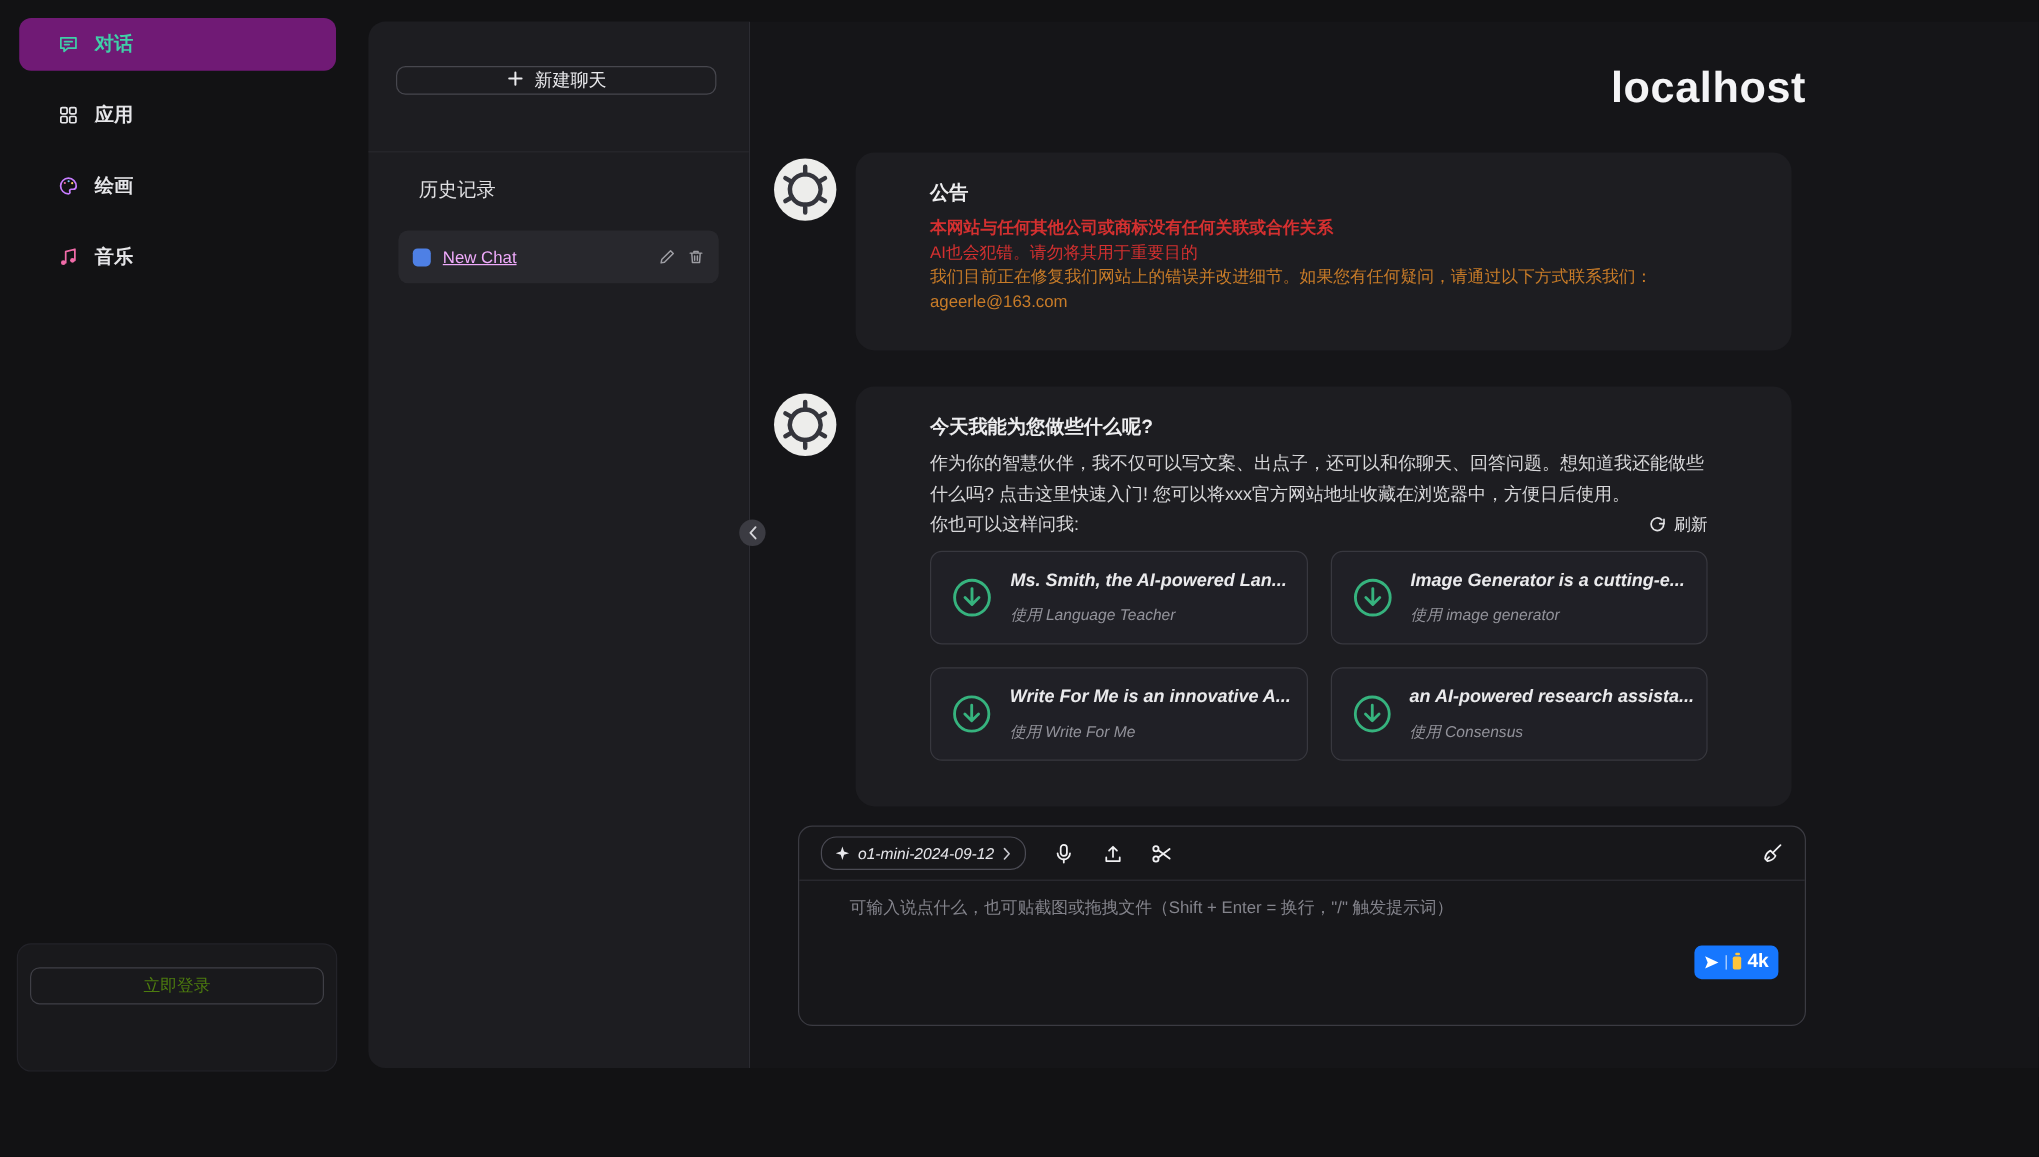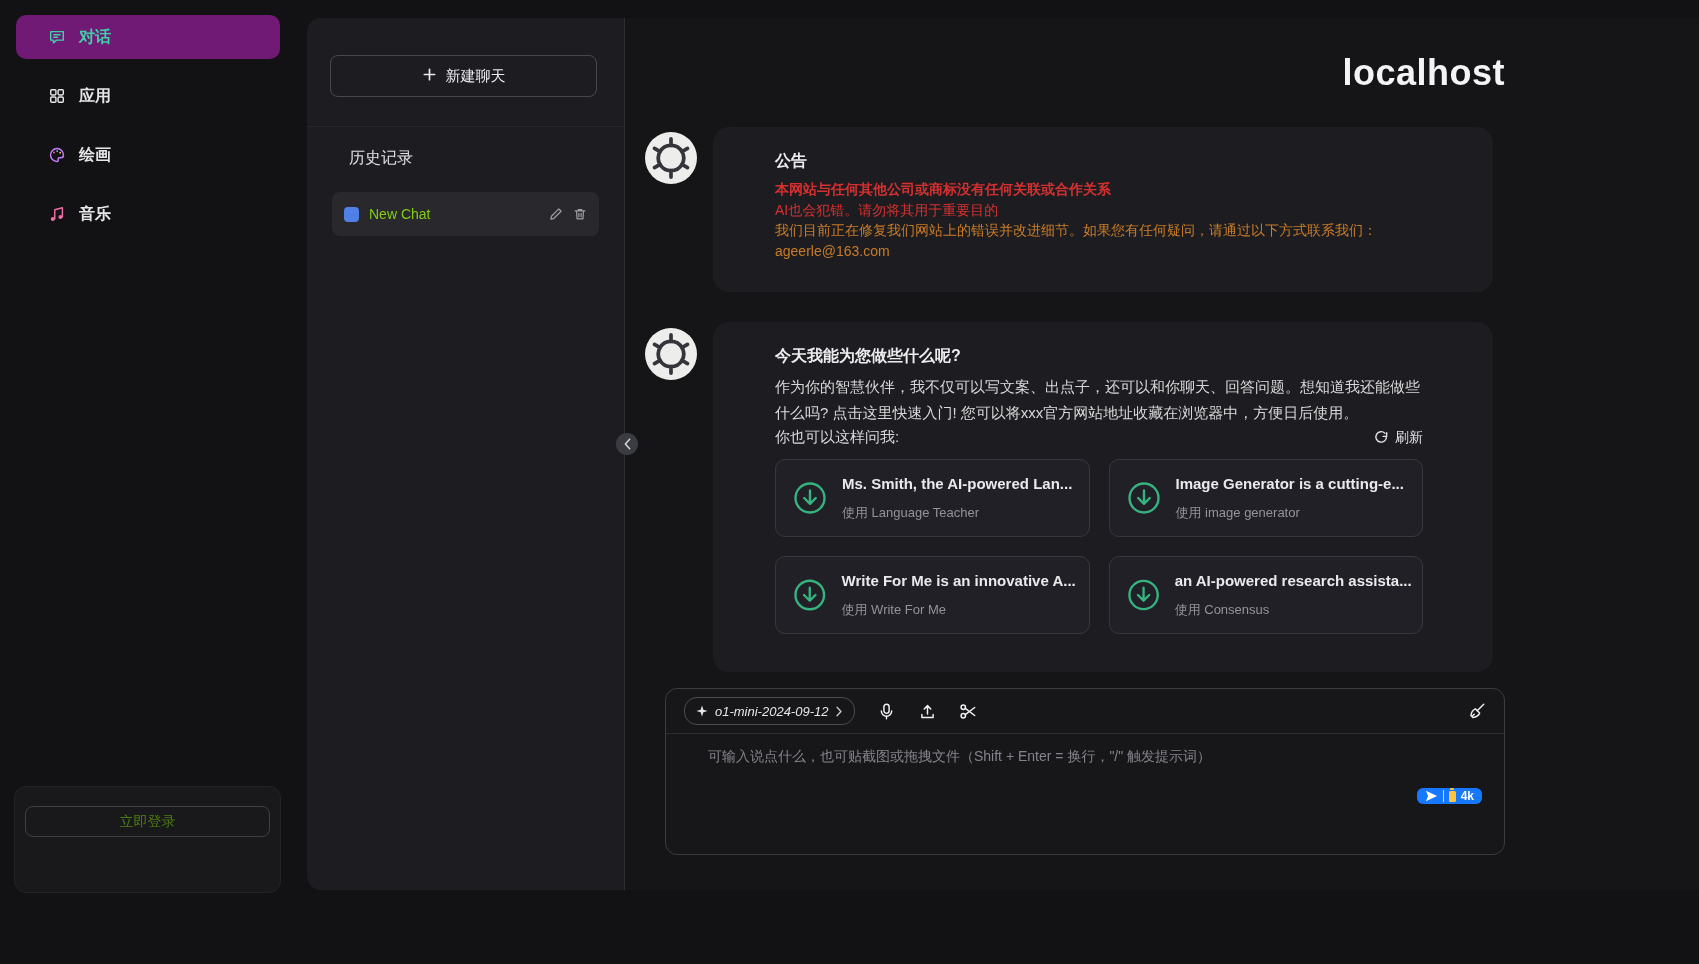--- a/index.html
+++ b/index.html
@@ -17,31 +17,31 @@
 
   .login-card{position:absolute;left:14px;top:786px;width:267px;height:107px;background:#19191c;
               border:1px solid #232329;border-radius:12px;box-sizing:border-box;}
   .login-btn{position:absolute;left:10px;right:10px;top:19px;height:31px;background:transparent;
              border:1px solid #3f3f46;border-radius:8px;color:#4d7c0f;font-size:14px;
              font-family:inherit;cursor:pointer;}
 
   
   .chatlist{position:absolute;left:307px;top:18px;width:318px;height:872px;background:#1d1d21;
             border-right:1px solid #2c2c32;border-radius:14px 0 0 14px;box-sizing:border-box;}
-  .new-chat{position:absolute;left:23px;top:37px;width:267px;height:42px;display:flex;
+  .new-chat{position:absolute;left:23px;top:37px;width:267px;height:24px;display:flex;
             align-items:center;justify-content:center;gap:9px;background:transparent;
             border:1px solid #47474e;border-radius:8px;color:#eaeaed;font-size:15px;
             font-family:inherit;cursor:pointer;}
   .list-divider{position:absolute;left:0;top:108px;width:100%;height:1px;background:#28282d;}
   .history-title{position:absolute;left:42px;top:130px;font-size:16px;color:#e0e0e3;}
   .chat-item{position:absolute;left:25px;top:174px;width:267px;height:44px;background:#28282d;
              border-radius:8px;display:flex;align-items:center;gap:10px;padding:0 12px;
              box-sizing:border-box;cursor:pointer;}
   .chat-sq{width:15px;height:15px;border-radius:4px;background:#4e80e5;}
-  .chat-item-title{flex:1;font-size:14px;color:#84cc16;}
+  .chat-item-title{flex:1;font-size:14px;color:#f0abfc;text-decoration:underline;}
   .chat-actions{display:flex;gap:10px;color:#9d9da3;}
   .chat-actions .ic{display:flex;cursor:pointer;}
 
   
   .collapse{position:absolute;left:616px;top:433px;width:22px;height:22px;border-radius:50%;
             background:#3b3b42;display:flex;align-items:center;justify-content:center;
             cursor:pointer;z-index:4;}
 
   
   .main{position:absolute;left:625px;top:18px;width:1074px;height:872px;background:#151518;}
@@ -64,39 +64,39 @@
   a.ann-line{text-decoration:none;cursor:pointer;}
 
   .w-body{font-size:15px;color:#d8d8da;line-height:26px;}
   .hint-row{display:flex;align-items:center;justify-content:space-between;margin-top:2px;}
   .hint{font-size:15px;color:#d8d8da;}
   .refresh{display:flex;align-items:center;gap:6px;color:#e2e2e5;font-size:14px;cursor:pointer;}
 
   .sugg-grid{display:grid;grid-template-columns:1fr 1fr;gap:19px;margin-top:12px;}
   .sugg{height:78px;background:#202026;border:1px solid #38383f;border-radius:10px;display:flex;
         align-items:center;gap:14px;padding:0 16px;box-sizing:border-box;cursor:pointer;overflow:hidden;}
-  .sugg-txt{min-width:0;}
+  .sugg-txt{min-width:0;font-style:italic;}
   .sugg-title{font-size:15px;font-weight:600;color:#eaeaec;margin-bottom:5px;white-space:nowrap;}
   .sugg-sub{font-size:13px;color:#93939b;white-space:nowrap;margin-top:12px;}
 
   
   .composer{position:absolute;left:40px;top:670px;width:840px;height:167px;border:1px solid #3b3b42;
             border-radius:12px;background:#17171a;box-sizing:border-box;}
   .toolbar{height:45px;border-bottom:1px solid #2d2d33;display:flex;align-items:center;
            padding:0 18px;gap:22px;box-sizing:border-box;font-style:italic;}
   .model-chip{display:flex;align-items:center;gap:7px;height:26px;padding:0 11px;
               border:1px solid #4b4b54;border-radius:13px;color:#e6e6ea;font-size:13px;cursor:pointer;}
   .tool-ic{display:flex;cursor:pointer;}
   .spacer{flex:1;}
   .prompt-input{position:absolute;left:40px;top:57px;width:calc(100% - 80px);height:62px;
                 background:transparent;border:none;outline:none;resize:none;color:#dcdcde;
                 font-size:14px;font-family:inherit;}
   .prompt-input::placeholder{color:#84848c;}
-  .token-badge{position:absolute;right:22px;top:99px;height:16px;background:#1677ff;border-radius:6px;
-               display:flex;align-items:center;gap:5px;padding:0 8px;color:#fff;font-size:12px;
+  .token-badge{position:absolute;right:22px;top:99px;height:28px;background:#1677ff;border-radius:6px;
+               display:flex;align-items:center;gap:5px;padding:0 8px;color:#fff;font-size:16px;
                font-weight:700;cursor:pointer;}
   .vdiv{width:1px;height:12px;background:rgba(255,255,255,.75);}
   .battery{width:7px;height:11px;background:#ffc53d;border-radius:1.5px;position:relative;}
   .battery::before{content:"";position:absolute;top:-2.5px;left:1.5px;width:4px;height:2px;
                    background:#ffc53d;border-radius:1px;}
 </style>
 </head>
 <body>
 
 <svg width="0" height="0" style="position:absolute" aria-hidden="true">

